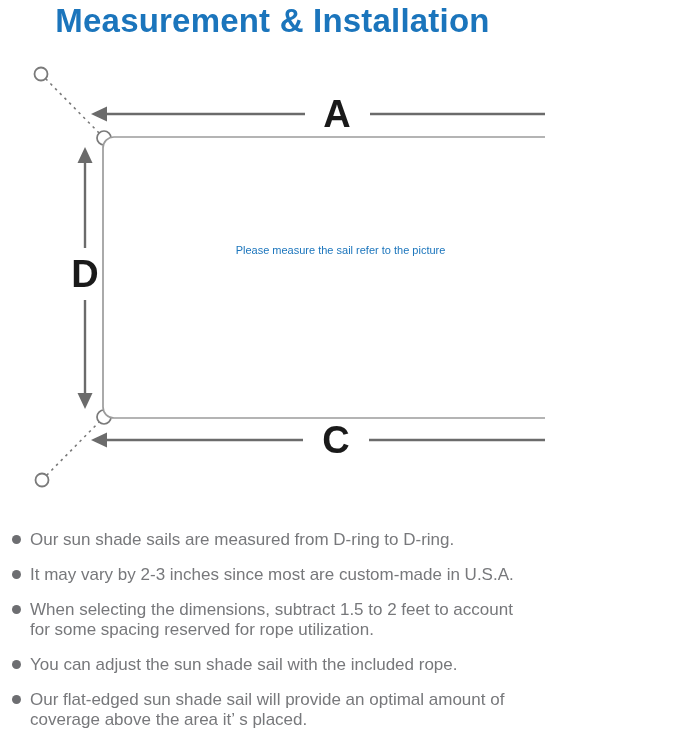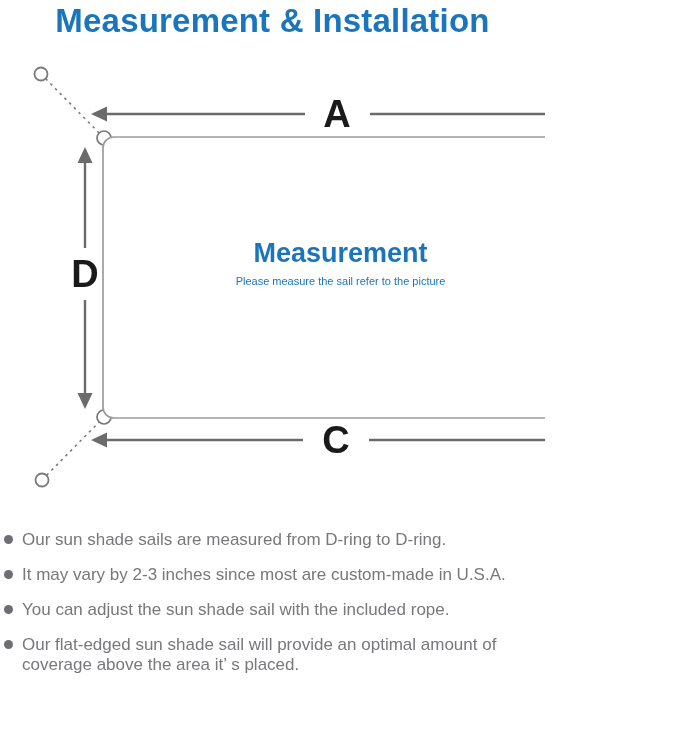--- a/index.html
+++ b/index.html
@@ -29,21 +29,21 @@
   .rope{ stroke:var(--rope-gray); stroke-width:1.6; stroke-dasharray:2.5 4.2; fill:none; }
   .arrow-line{ stroke:var(--line-gray); stroke-width:2.4; fill:none; }
   .arrow-head{ fill:var(--line-gray); stroke:none; }
   .dim-label{
     position:absolute; transform:translate(-50%,-50%);
     font-size:38px; font-weight:700; color:var(--label-black); line-height:1;
   }
   .center-text{ position:absolute; left:103px; width:475px; top:186px; text-align:center; }
   .center-heading{ font-size:27px; font-weight:700; color:var(--accent-blue); }
   .center-subtitle{ font-size:11px; margin-top:6px; color:var(--accent-blue); }
-  .notes{ list-style:none; padding:18px 12px 0 4px; }
+  .notes{ list-style:none; padding:18px 12px 0 12px; }
   .note-item{ display:flex; align-items:flex-start; margin-bottom:15px; }
   .bullet-dot{
     flex:0 0 auto; width:9px; height:9px; border-radius:50%;
     background:var(--bullet-gray); margin-top:5px;
   }
   .note-text{ margin-left:9px; font-size:17px; line-height:20px; color:var(--text-gray); }
 </style>
 </head>
 <body>
 
@@ -105,36 +105,39 @@
         <polygon class="arrow-head" points="593,357 585.5,341 600.5,341"></polygon>
       </g>
     </svg>
 
     <span class="dim-label" style="left:337px; top:62px;">A</span>
     <span class="dim-label" style="left:593px; top:222px;">B</span>
     <span class="dim-label" style="left:336px; top:388px;">C</span>
     <span class="dim-label" style="left:85px;  top:222px;">D</span>
 
     <div class="center-text">
-      <div class="center-heading">Measurement</div>
       <div class="center-subtitle">Please measure the sail refer to the picture</div>
     </div>
   </div>
 
   <ul class="notes">
     <li class="note-item">
       <span class="bullet-dot"></span>
       <span class="note-text">Our sun shade sails are measured from D-ring to D-ring.</span>
     </li>
     <li class="note-item">
       <span class="bullet-dot"></span>
       <span class="note-text">It may vary by 2-3 inches since most are custom-made in U.S.A.</span>
     </li>
     <li class="note-item">
       <span class="bullet-dot"></span>
+      <span class="note-text">When selecting the dimensions, subtract 1.5 to 2 feet to account for some spacing reserved for rope utilization.</span>
+    </li>
+    <li class="note-item">
+      <span class="bullet-dot"></span>
       <span class="note-text">You can adjust the sun shade sail with the included rope.</span>
     </li>
     <li class="note-item">
       <span class="bullet-dot"></span>
       <span class="note-text">Our flat-edged sun shade sail will provide an optimal amount of coverage above the area it’ s placed.</span>
     </li>
   </ul>
 
 </div>
 

